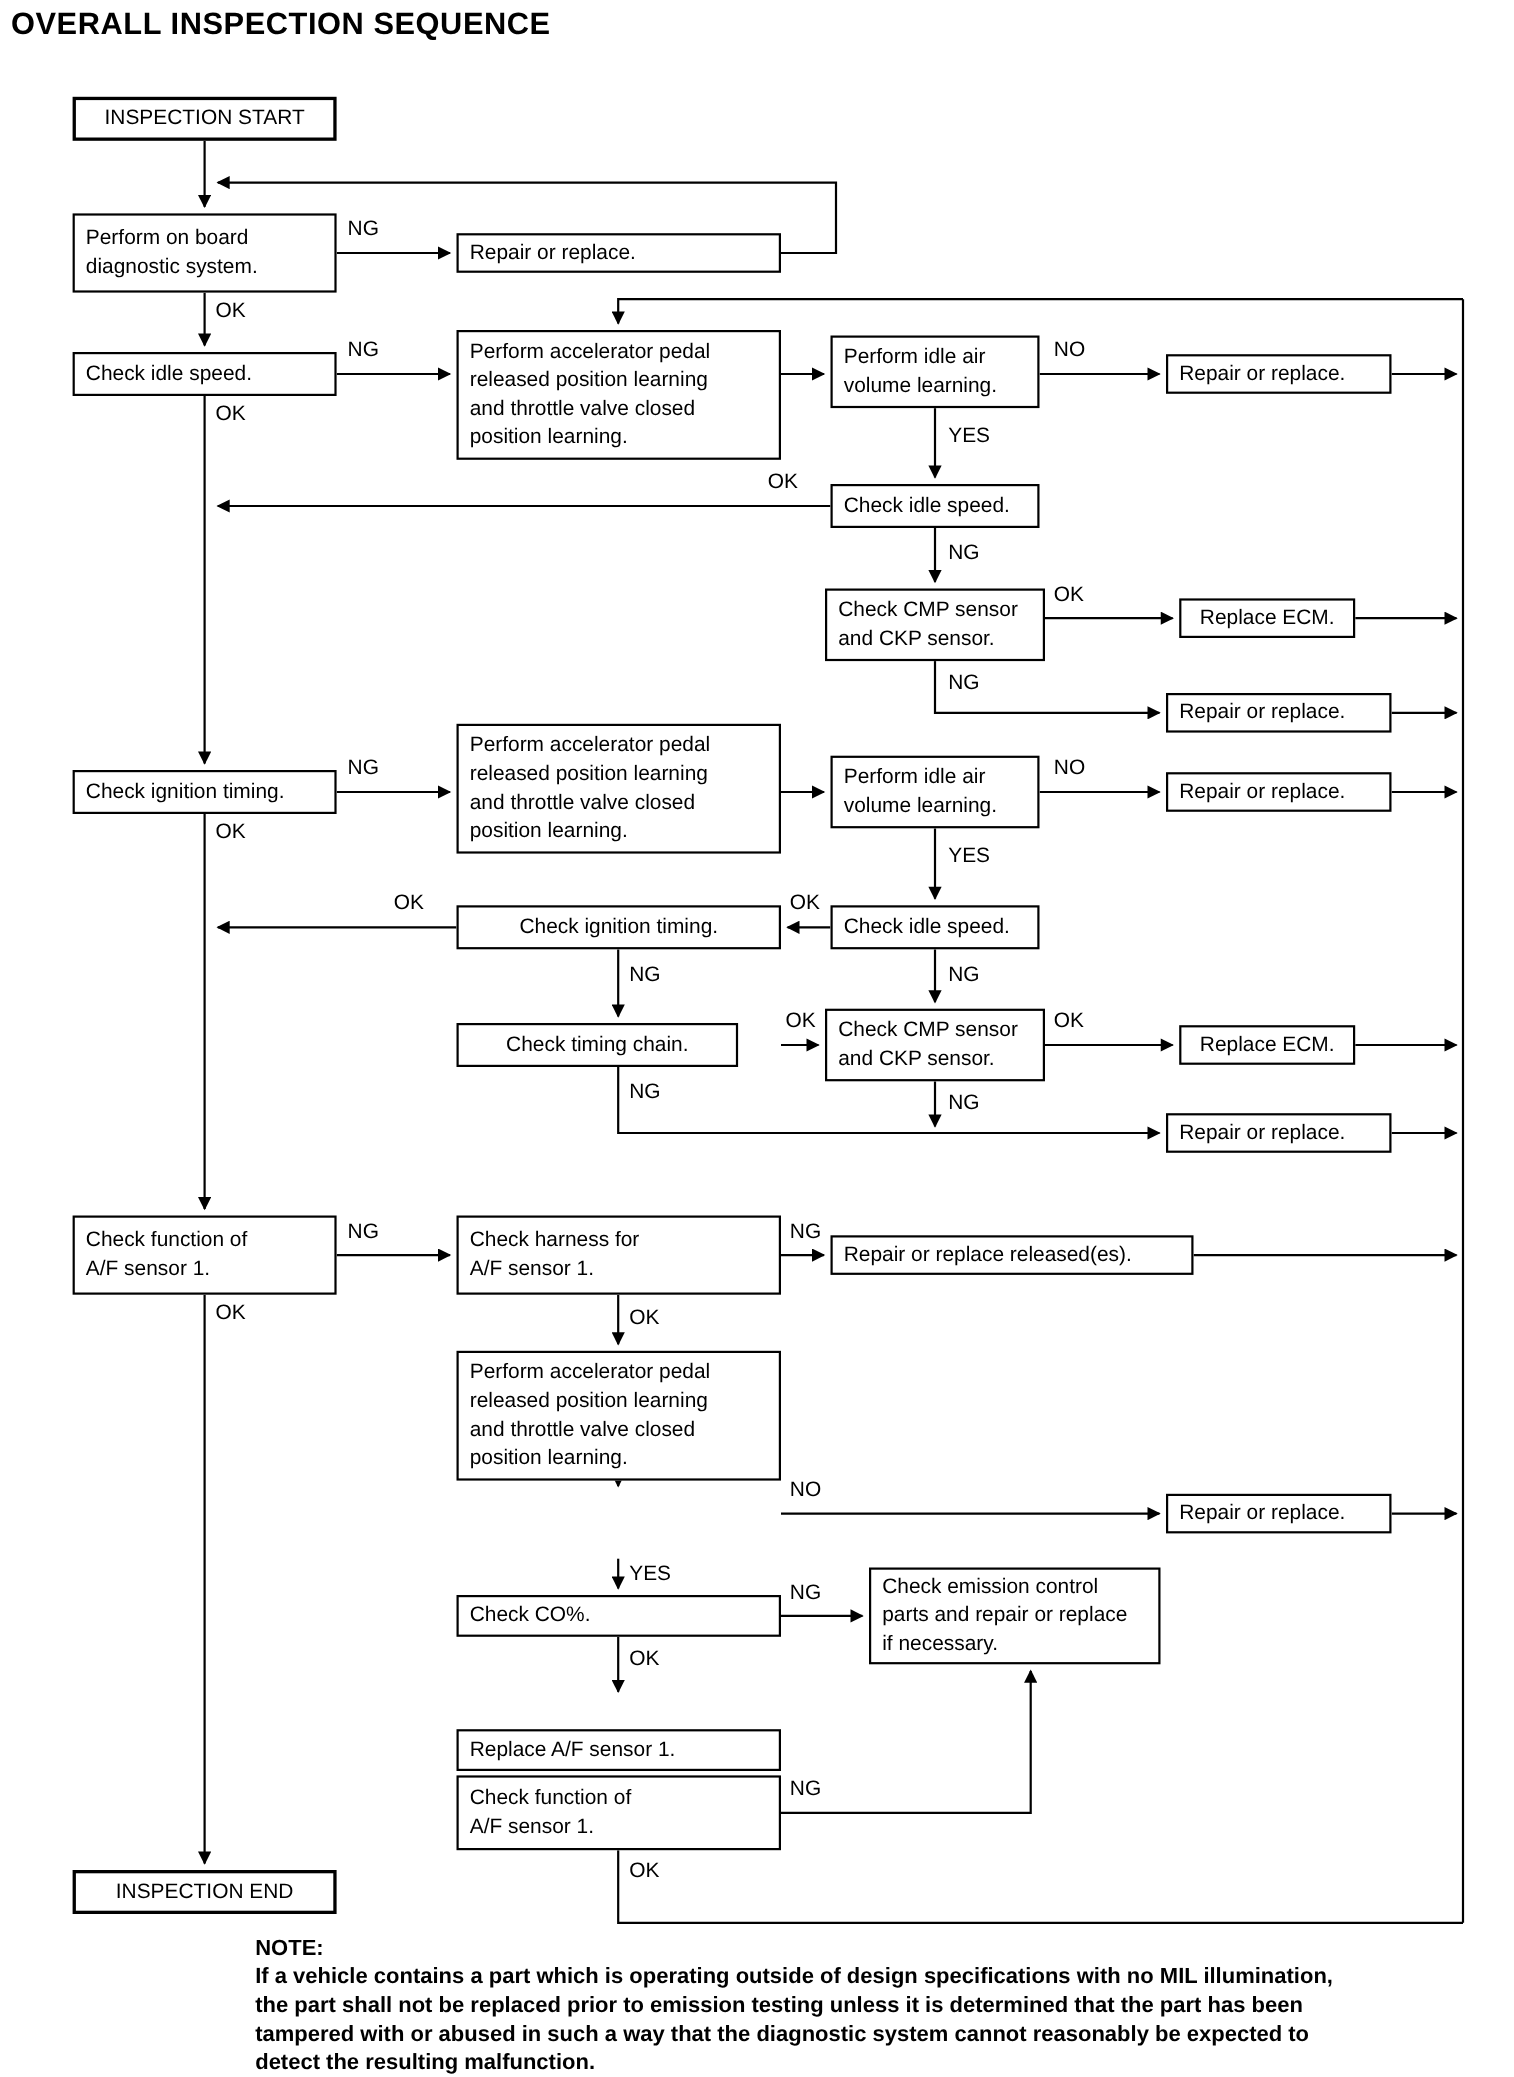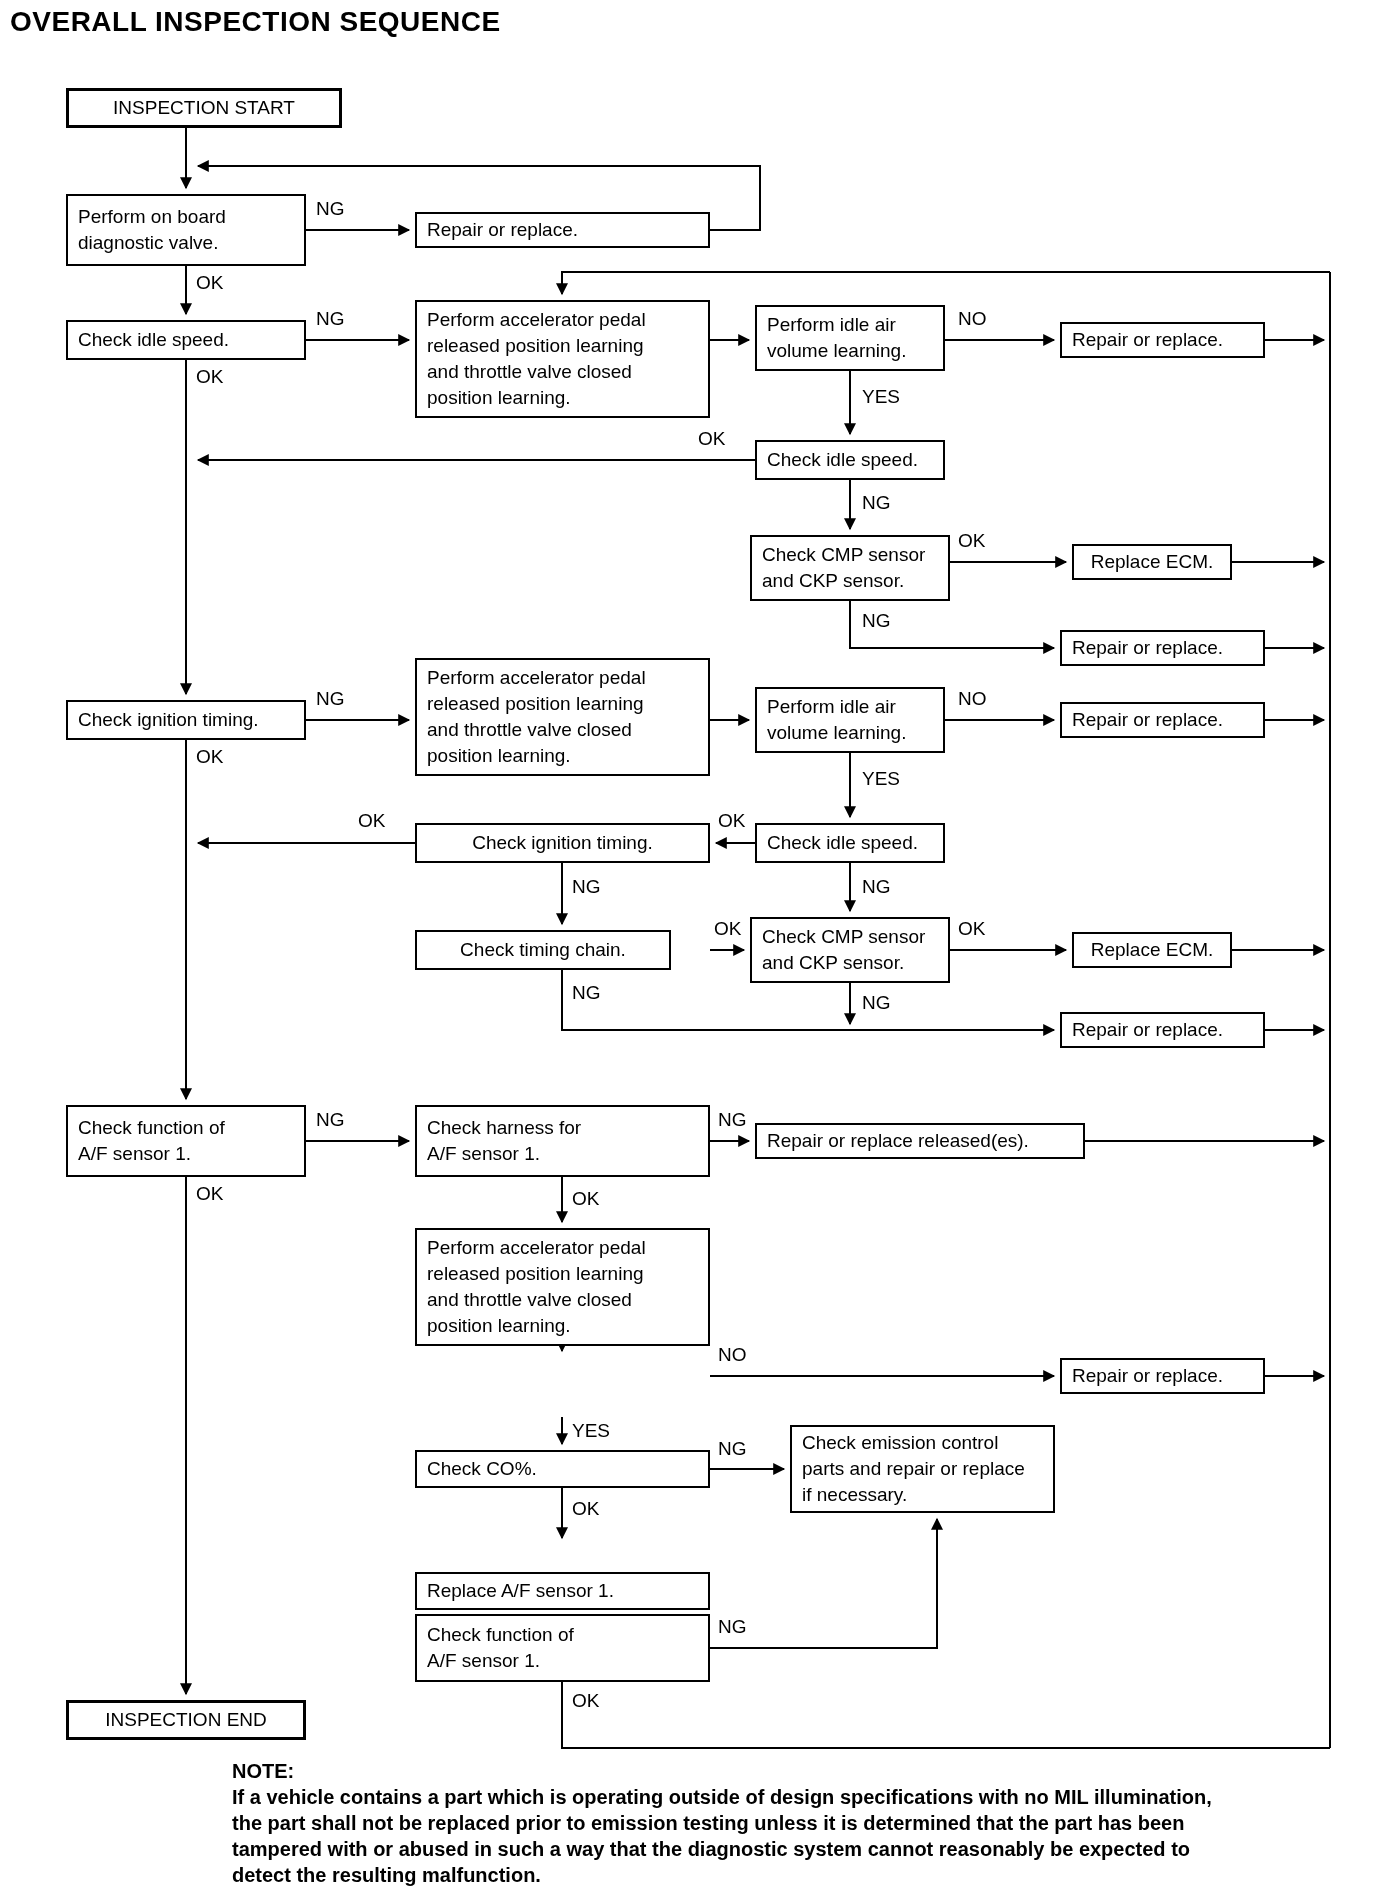--- a/index.html
+++ b/index.html
@@ -77,23 +77,23 @@
       <path d="M562,1417 V1444" marker-end="url(#arr)"></path>
       <path d="M710,1469 H784" marker-end="url(#arr)"></path>
       <path d="M562,1488 V1538" marker-end="url(#arr)"></path>
       <path d="M562,1582 V1608" marker-end="url(#arr)"></path>
       <path d="M710,1648 H937 V1519" marker-end="url(#arr)"></path>
       <path d="M562,1682 V1748 H1330"></path>
       <path d="M1330,272 V1748"></path>
     </g>
   </svg>
 
-  <div class="node thick center" style="left:66px;top:88px;width:276px;height:40px;">INSPECTION START</div>
+  <div class="node thick center" style="left:66px;top:88px;width:240px;height:40px;">INSPECTION START</div>
   <div class="node" style="left:66px;top:194px;width:240px;height:72px;">Perform on board
-diagnostic valve.</div>
+diagnostic system.</div>
   <div class="node" style="left:66px;top:320px;width:240px;height:40px;">Check idle speed.</div>
   <div class="node" style="left:66px;top:700px;width:240px;height:40px;">Check ignition timing.</div>
   <div class="node" style="left:66px;top:1105px;width:240px;height:72px;">Check function of
 A/F sensor 1.</div>
   <div class="node thick center" style="left:66px;top:1700px;width:240px;height:40px;">INSPECTION END</div>
 
   <div class="node" style="left:415px;top:212px;width:295px;height:36px;">Repair or replace.</div>
   <div class="node" style="left:415px;top:300px;width:295px;height:118px;">Perform accelerator pedal
 released position learning
 and throttle valve closed

